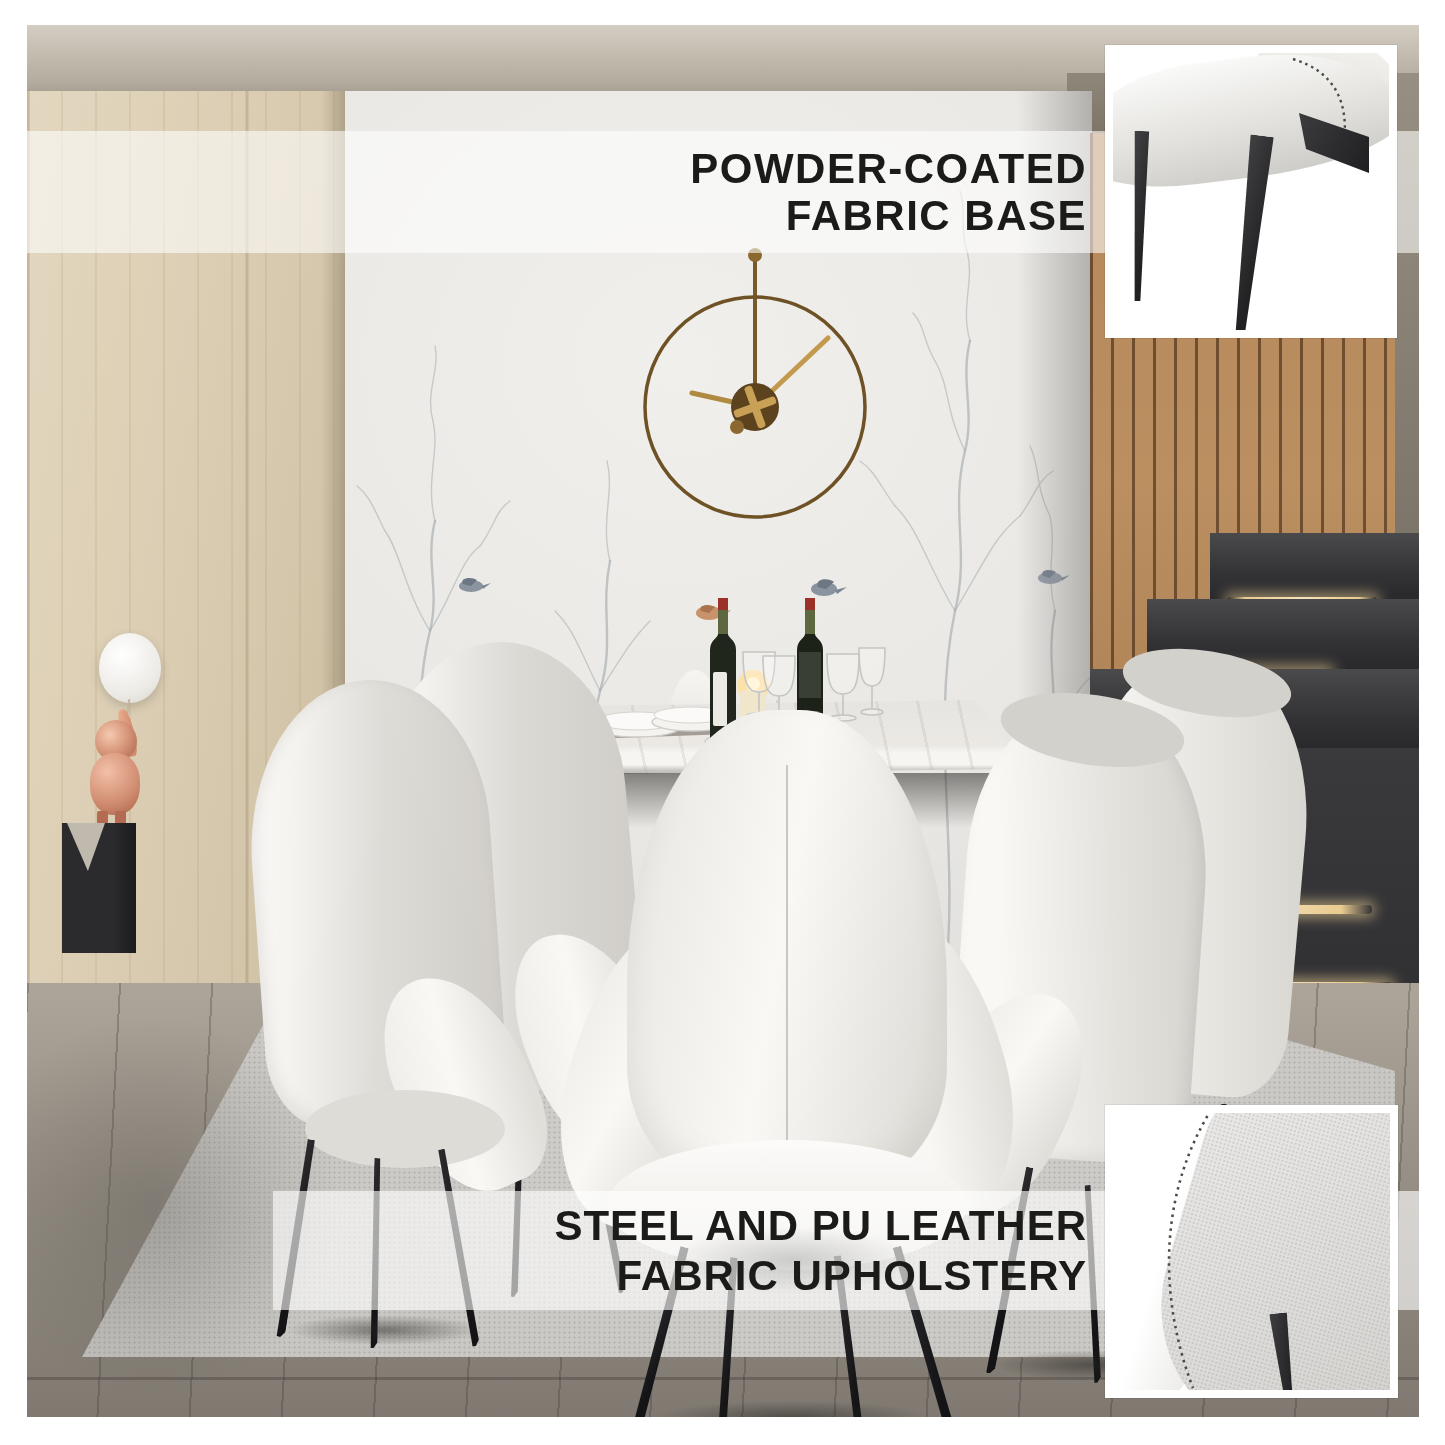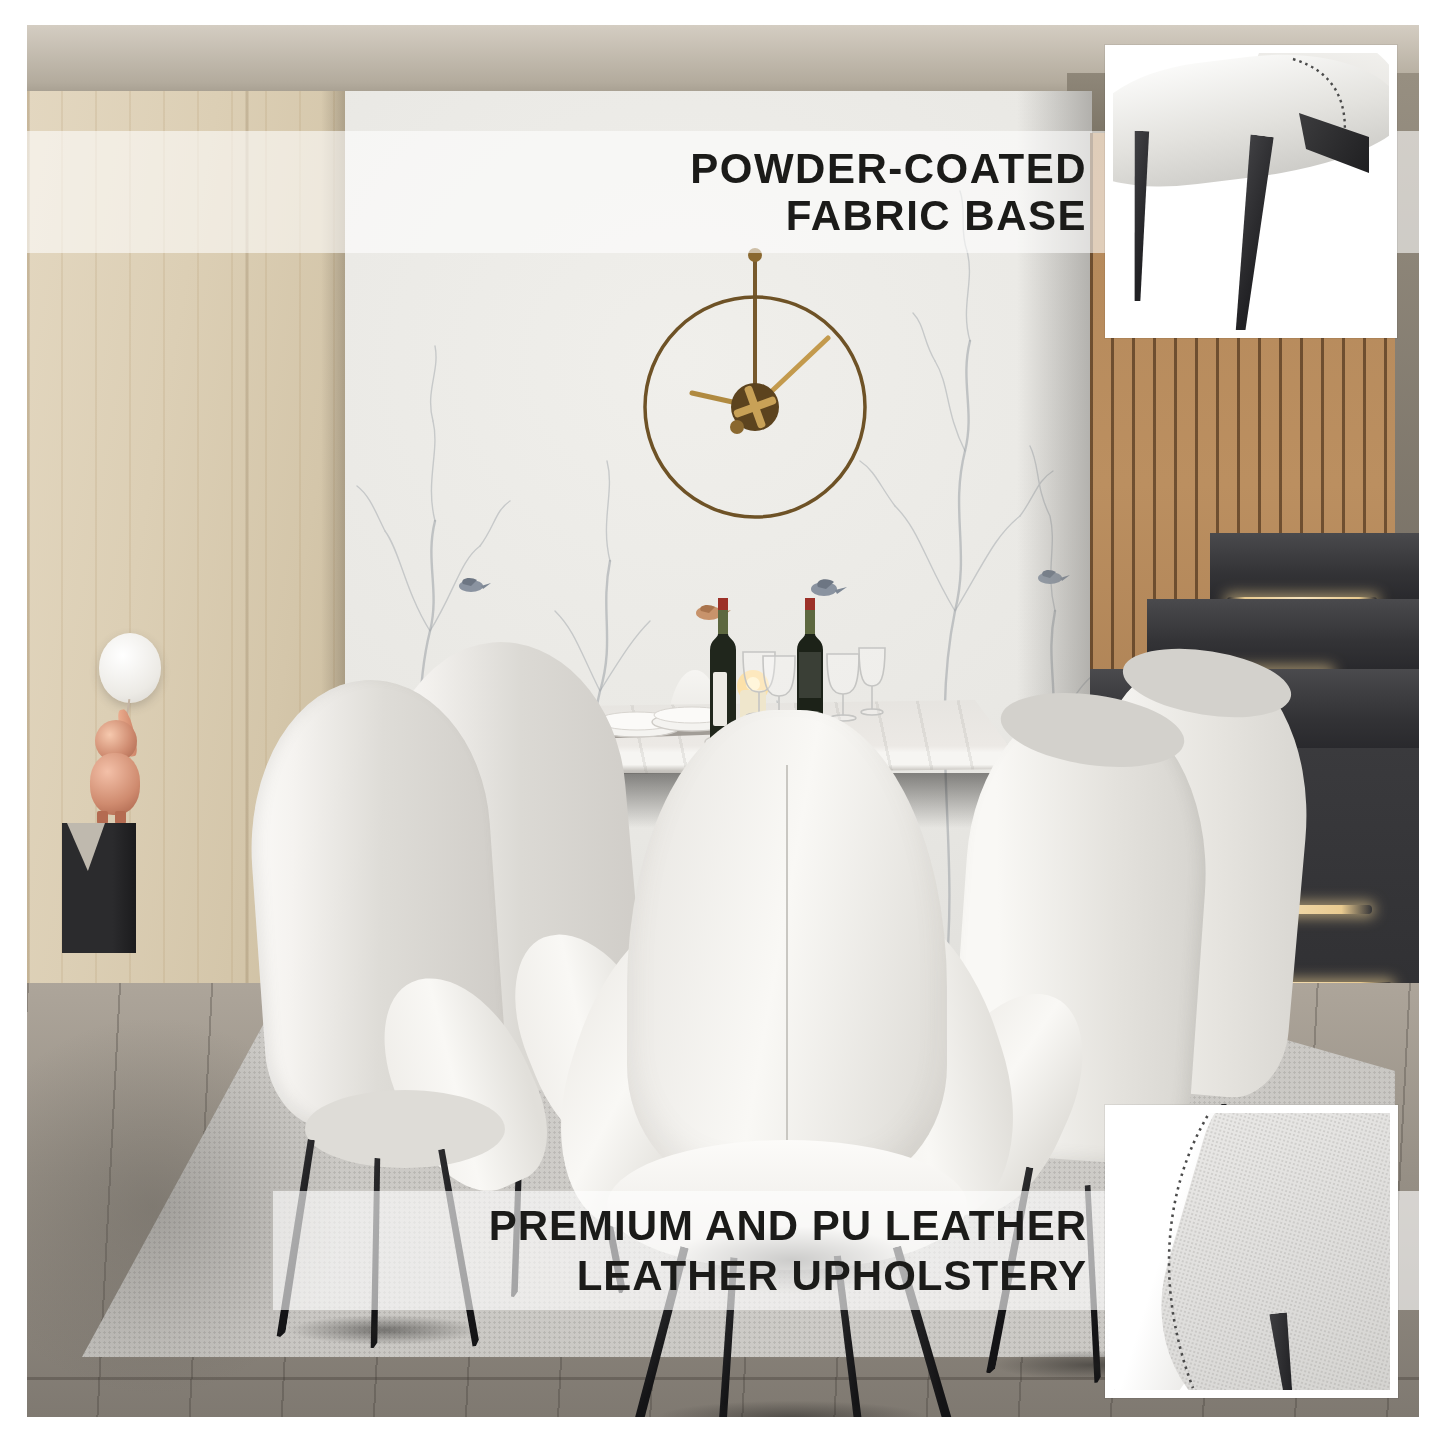--- a/index.html
+++ b/index.html
@@ -292,22 +292,22 @@
     </div>
 
     <div class="abs band band-top" style="z-index:30;justify-content:flex-end;">
       <div class="callout callout-top">
         <span>POWDER-COATED</span><br>
         <span>FABRIC BASE</span>
       </div>
     </div>
     <div class="abs band band-bottom" style="z-index:30;">
       <div class="callout callout-bottom">
-        <span>PREMIUM AND PU LEATHER</span><br>
-        <span>LEATHER UPHOLSTERY</span>
+        <span>STEEL AND PU LEATHER</span><br>
+        <span>FABRIC UPHOLSTERY</span>
       </div>
     </div>
 
     <div class="abs inset" style="left:1078px;top:20px;width:292px;height:293px;z-index:40;">
       <div class="inset-inner">
         <div class="abs" style="left:140px;top:-20px;width:150px;height:110px;border-radius:40% 60% 50% 50%;transform:rotate(10deg);background:linear-gradient(180deg,#f3f2ef,#dddbd7);"></div>
         <div class="abs" style="left:-30px;top:5px;width:320px;height:120px;border-radius:45% 55% 60% 40%/65% 75% 45% 35%;transform:rotate(-7deg);background:linear-gradient(175deg,#fdfdfc,#e3e2de 55%,#c9c8c4 100%);"></div>
         <svg class="abs" style="left:150px;top:0px;" width="120" height="120">
           <path d="M30 6 C70 18 88 48 80 96" fill="none" stroke="#4a4a4a" stroke-width="2.4" stroke-dasharray="2.5 4"></path>
         </svg>

